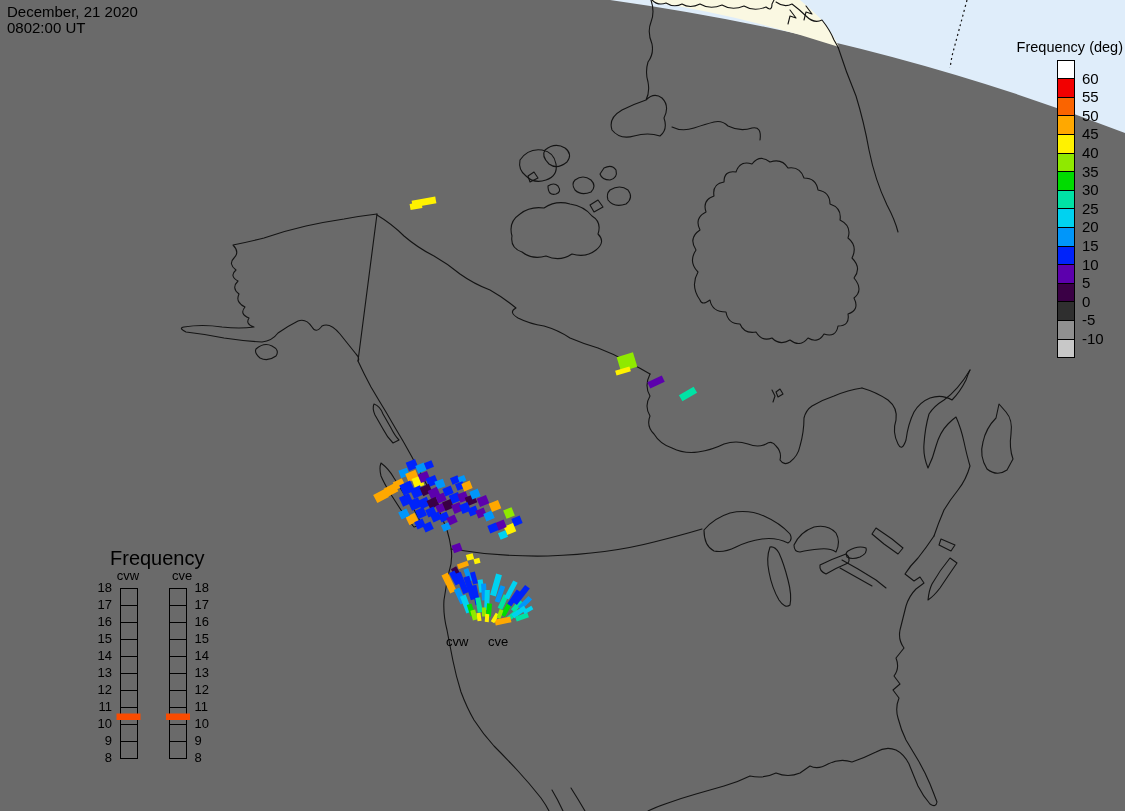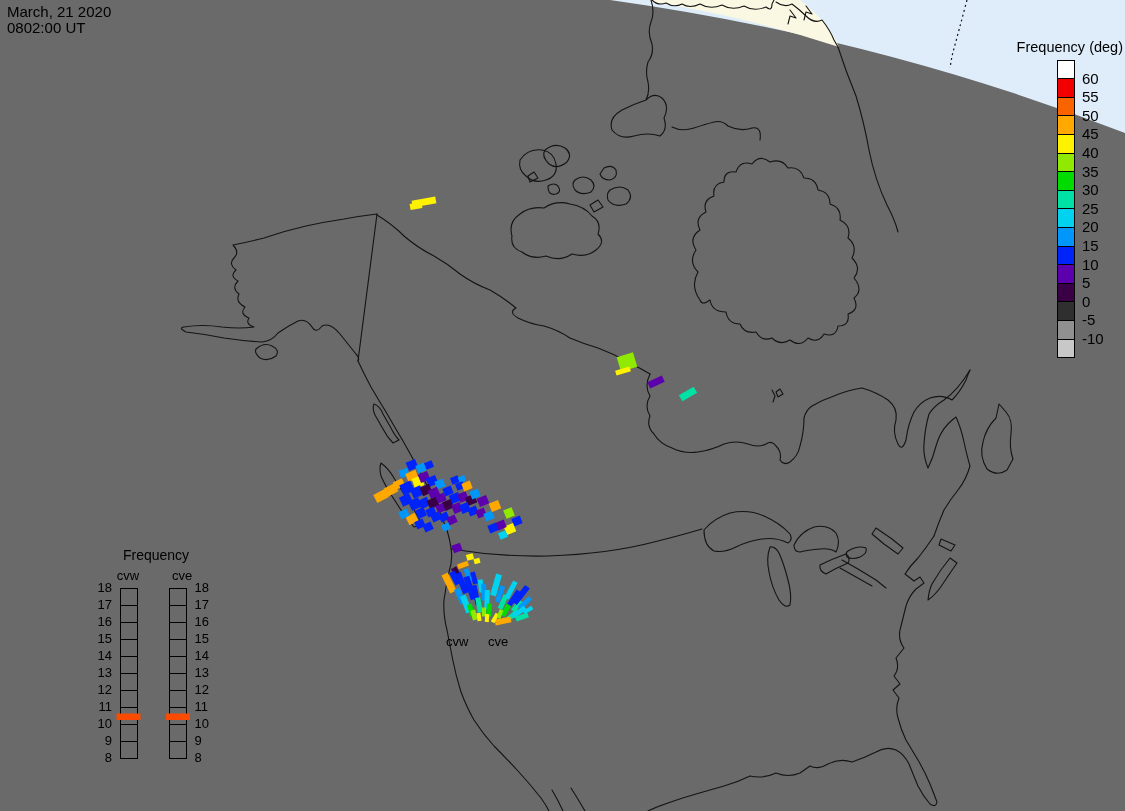--- a/index.html
+++ b/index.html
@@ -6,21 +6,21 @@
   #canvas{
     position:relative;width:1125px;height:811px;overflow:hidden;
     background:#6A6A6A;
     font-family:"Liberation Sans","DejaVu Sans",sans-serif;
     color:#000;
   }
   #map-svg{position:absolute;left:0;top:0;}
   .ovl{position:absolute;white-space:pre;line-height:1.05;}
   #timestamp{left:7px;top:4px;font-size:15px;letter-spacing:0px;}
   #elev-title{left:1003px;top:40px;width:120px;text-align:right;font-size:14.5px;}
-  #freq-title{left:110px;top:548px;width:92px;text-align:center;font-size:14px;}
+  #freq-title{left:110px;top:548px;width:92px;text-align:center;font-size:20px;}
   #freq-cvw{left:104px;top:569px;width:48px;text-align:center;font-size:13px;}
   #freq-cve{left:158px;top:569px;width:48px;text-align:center;font-size:13px;}
   #site-cvw{left:446px;top:635px;font-size:13px;}
   #site-cve{left:488px;top:635px;font-size:13px;}
 </style>
 </head>
 <body>
 
 <div id="canvas">
   <svg id="map-svg" width="1125" height="811" viewBox="0 0 1125 811">
@@ -236,21 +236,21 @@
       <text x="194.5" y="640" font-size="13" font-family="Liberation Sans, DejaVu Sans, sans-serif" fill="#000" dominant-baseline="middle" text-anchor="start">15</text>
       <text x="194.5" y="657" font-size="13" font-family="Liberation Sans, DejaVu Sans, sans-serif" fill="#000" dominant-baseline="middle" text-anchor="start">14</text>
       <text x="194.5" y="674" font-size="13" font-family="Liberation Sans, DejaVu Sans, sans-serif" fill="#000" dominant-baseline="middle" text-anchor="start">13</text>
       <text x="194.5" y="691" font-size="13" font-family="Liberation Sans, DejaVu Sans, sans-serif" fill="#000" dominant-baseline="middle" text-anchor="start">12</text>
       <text x="194.5" y="708" font-size="13" font-family="Liberation Sans, DejaVu Sans, sans-serif" fill="#000" dominant-baseline="middle" text-anchor="start">11</text>
       <text x="194.5" y="725" font-size="13" font-family="Liberation Sans, DejaVu Sans, sans-serif" fill="#000" dominant-baseline="middle" text-anchor="start">10</text>
       <text x="194.5" y="742" font-size="13" font-family="Liberation Sans, DejaVu Sans, sans-serif" fill="#000" dominant-baseline="middle" text-anchor="start">9</text>
       <text x="194.5" y="759" font-size="13" font-family="Liberation Sans, DejaVu Sans, sans-serif" fill="#000" dominant-baseline="middle" text-anchor="start">8</text>
     </svg>
 
-  <div class="ovl" id="timestamp"><span>March, 21 2020</span>
+  <div class="ovl" id="timestamp"><span>December, 21 2020</span>
 <span>0802:00 UT</span></div>
 
   <div class="ovl" id="elev-title">Frequency (deg)</div>
   <div class="ovl" id="freq-title">Frequency</div>
   <div class="ovl" id="freq-cvw">cvw</div>
   <div class="ovl" id="freq-cve">cve</div>
   <div class="ovl" id="site-cvw">cvw</div>
   <div class="ovl" id="site-cve">cve</div>
 </div>
 

